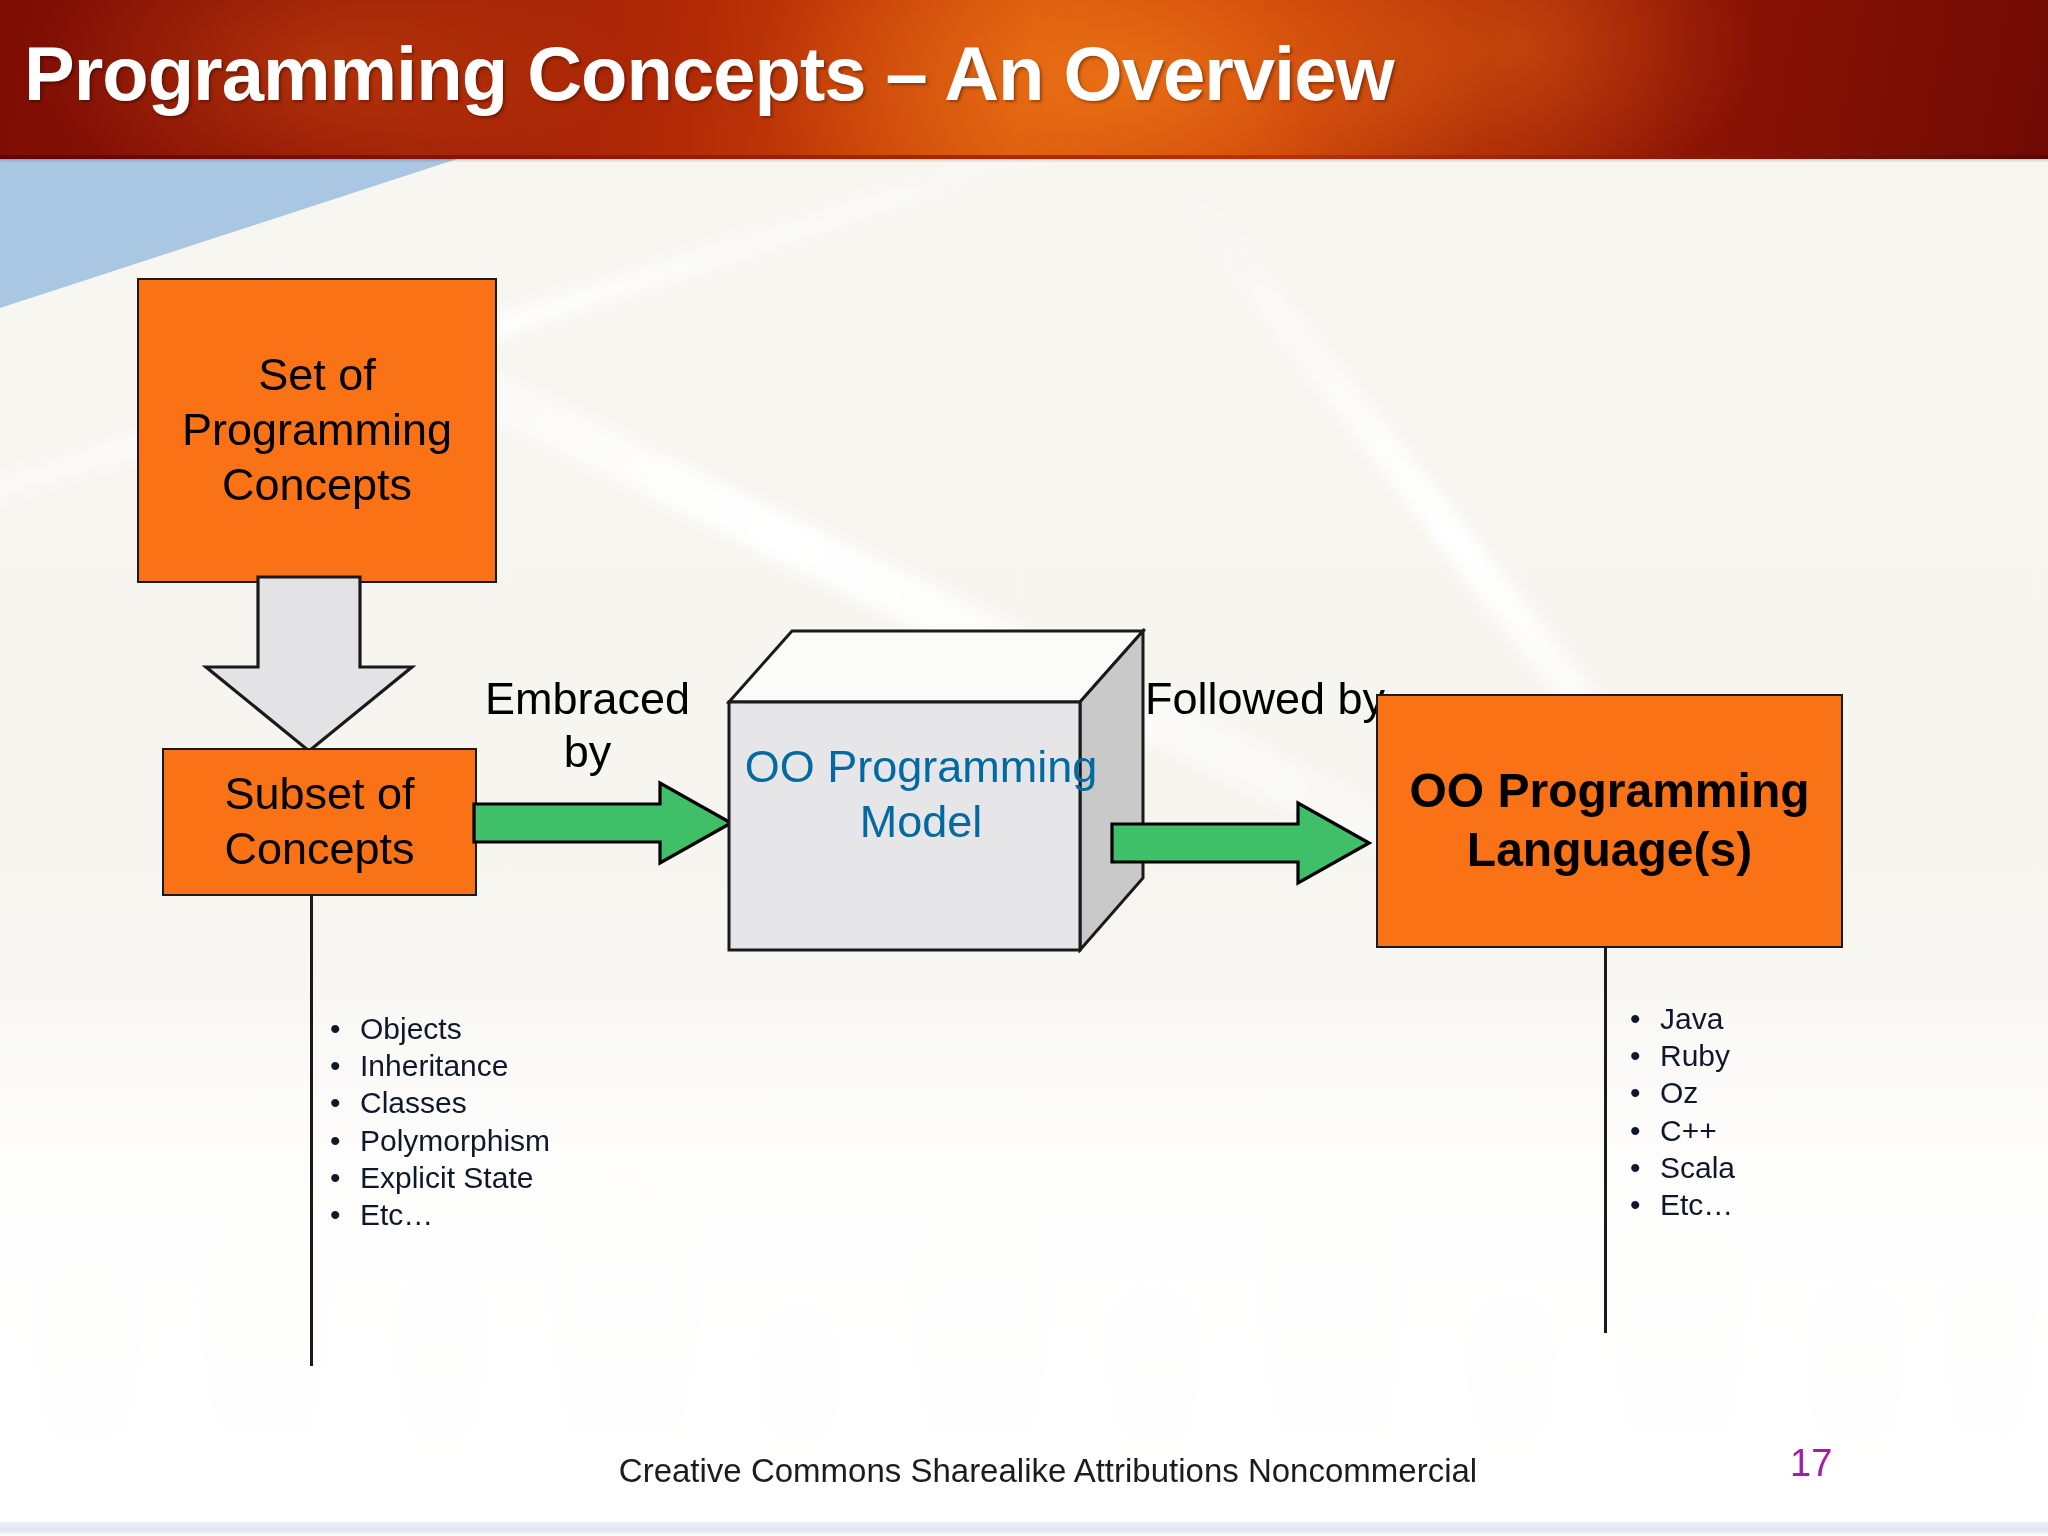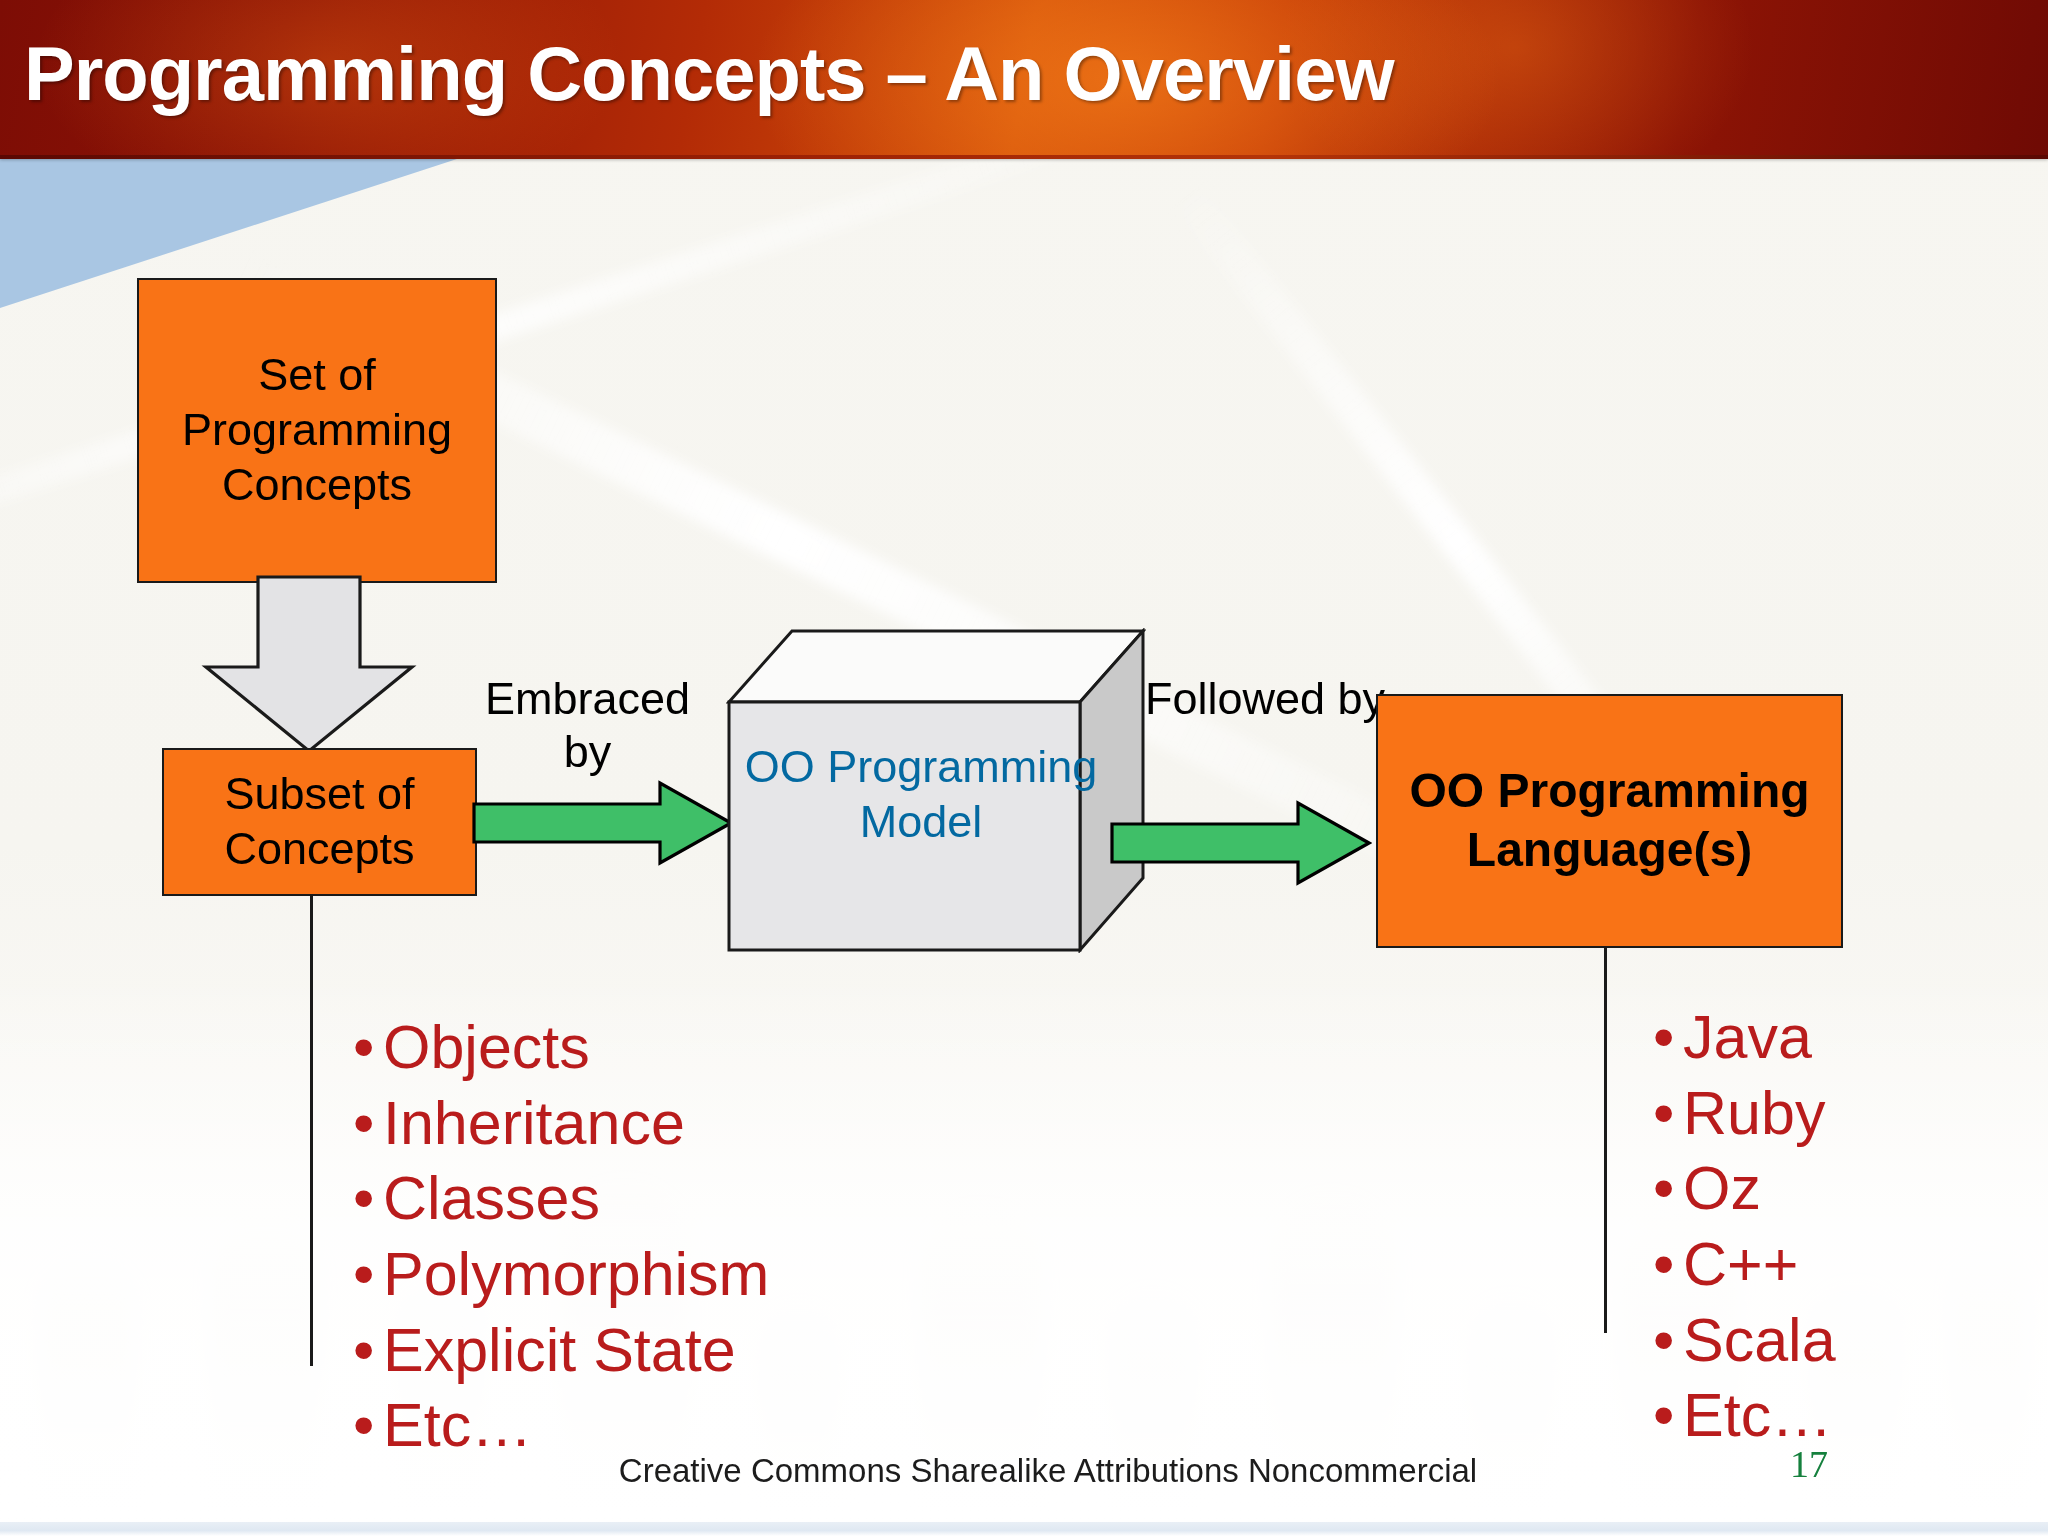--- a/index.html
+++ b/index.html
@@ -202,25 +202,24 @@
     position: absolute;
     width: 3px;
     background: #1a1a1a;
   }
   .vline-left  { left: 310px;  top: 896px;  height: 470px; }
   .vline-right { left: 1604px; top: 948px;  height: 385px; }
 
   
   .bullets {
     position: absolute;
-    font-size: 61px;
+    font-size: 30px;
     line-height: 1.24;
-    color: #b91c1c;
+    color: #0f172a;
     white-space: nowrap;
-    margin-left: 23px;
   }
   .bullets-left  { left: 330px;  top: 1010px; }
   .bullets-right { left: 1630px; top: 1000px; }
   .bullets .bullet-row {
     display: block;
   }
   .bullets .dot {
     display: inline-block;
     width: 30px;
   }
@@ -234,22 +233,21 @@
     font-size: 33px;
     color: #1c1c1c;
     font-family: "Liberation Sans", sans-serif;
     padding-left: 48px;
   }
   .page-number {
     position: absolute;
     left: 1790px;
     top: 1442px;
     font-size: 38px;
-    color: #15803d;
-    font-family: Liberation Serif, serif;
+    color: #a21caf;
   }
 </style>
 </head>
 <body>
 
 <div class="slide">
 
   <div class="bg-base"></div>
   <div class="bg-blue-tri"></div>
   <div class="bg-streak bg-streak-a"></div>

